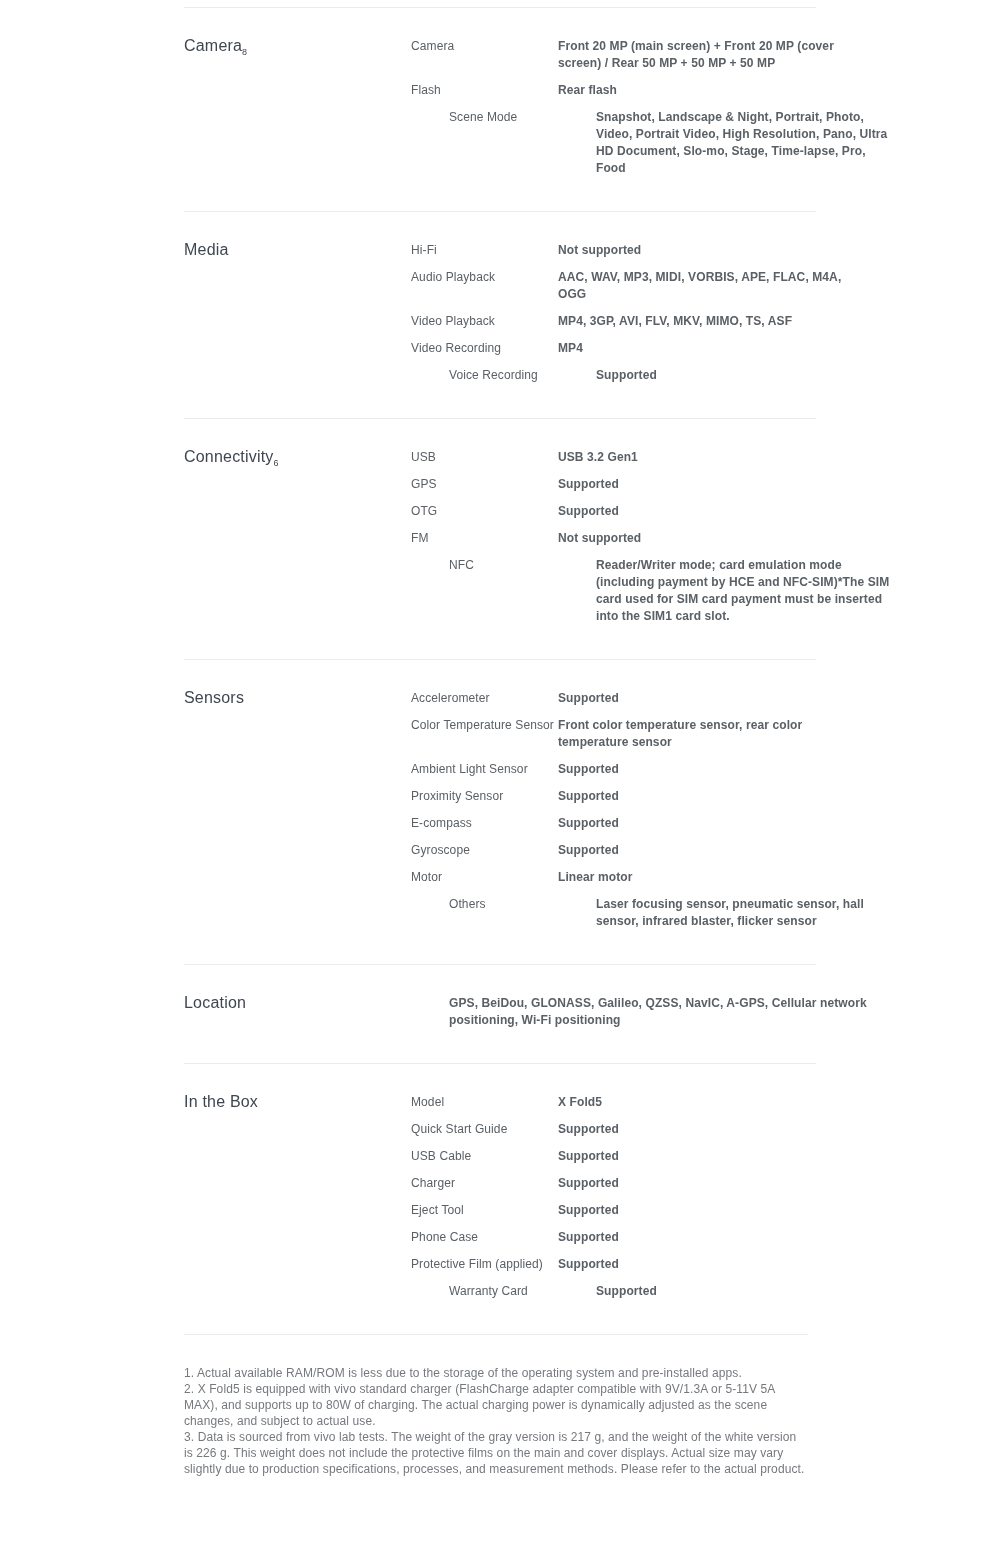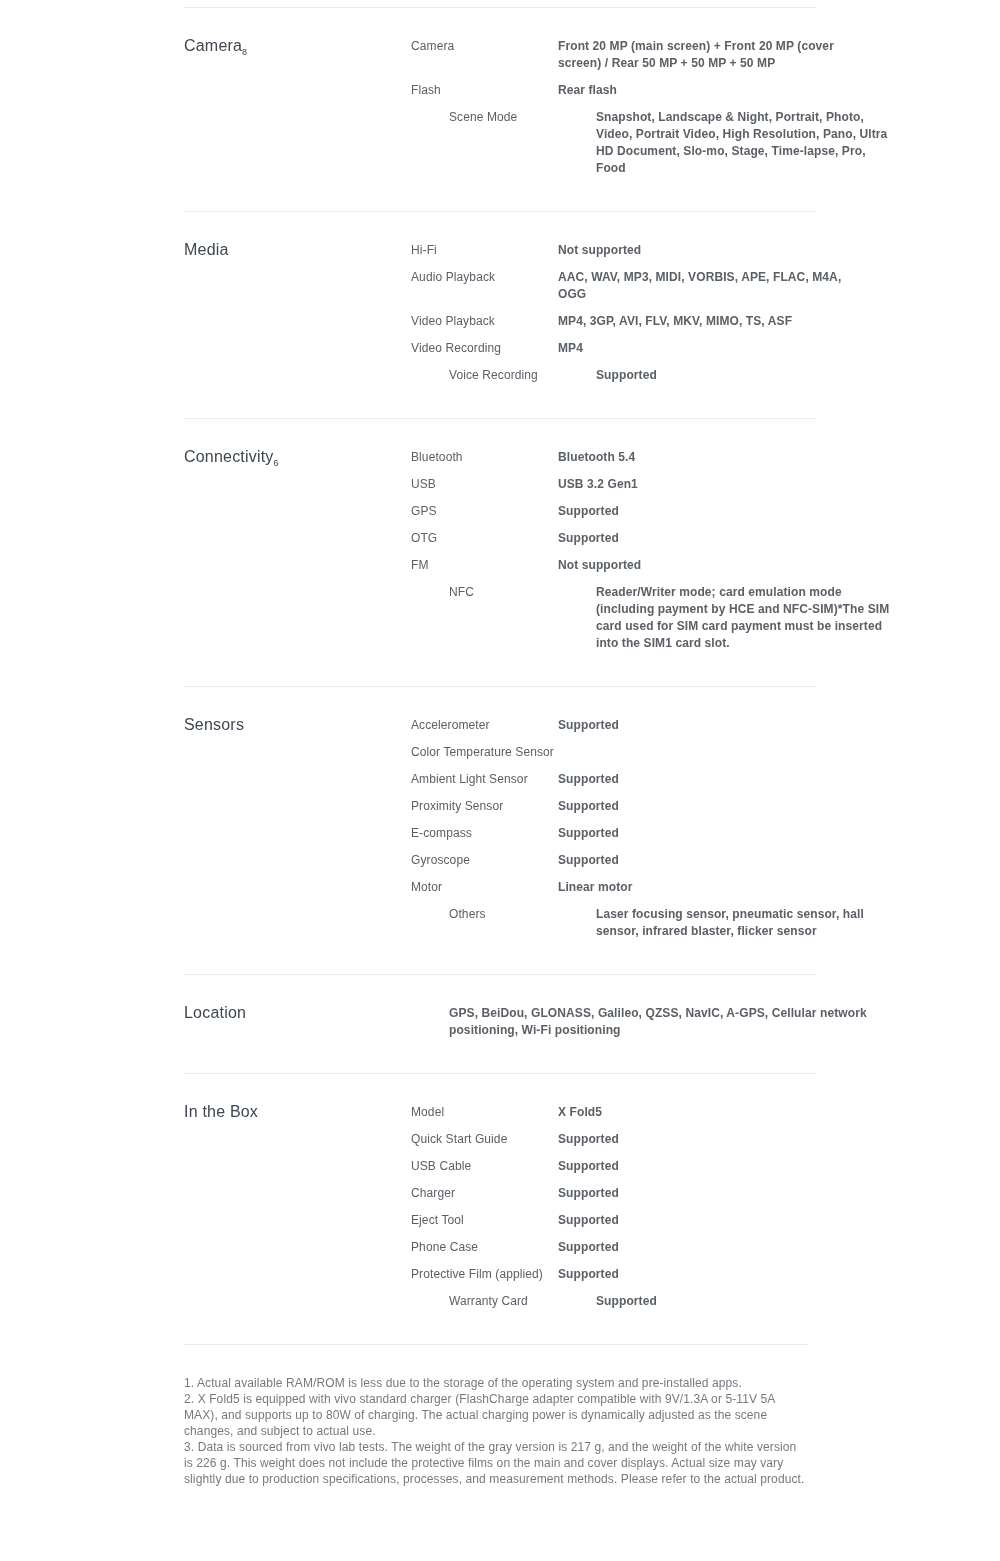--- a/index.html
+++ b/index.html
@@ -134,24 +134,20 @@
           <div class="spec-row">
             <div class="spec-label">Voice Recording</div>
             <div class="spec-value">Supported</div>
           </div>
         </div>
       </section>
       <section class="spec-section">
         <h2 class="sec-title">Connectivity<sub class="title-sub">6</sub></h2>
         <div class="sec-rows">
           <div class="spec-row">
-            <div class="spec-label">Bluetooth</div>
-            <div class="spec-value">Bluetooth 5.4</div>
-          </div>
-          <div class="spec-row">
             <div class="spec-label">USB</div>
             <div class="spec-value">USB 3.2 Gen1</div>
           </div>
           <div class="spec-row">
             <div class="spec-label">GPS</div>
             <div class="spec-value">Supported</div>
           </div>
           <div class="spec-row">
             <div class="spec-label">OTG</div>
             <div class="spec-value">Supported</div>
@@ -168,20 +164,21 @@
       </section>
       <section class="spec-section">
         <h2 class="sec-title">Sensors</h2>
         <div class="sec-rows">
           <div class="spec-row">
             <div class="spec-label">Accelerometer</div>
             <div class="spec-value">Supported</div>
           </div>
           <div class="spec-row">
             <div class="spec-label">Color Temperature Sensor</div>
+            <div class="spec-value">Front color temperature sensor, rear color temperature sensor</div>
           </div>
           <div class="spec-row">
             <div class="spec-label">Ambient Light Sensor</div>
             <div class="spec-value">Supported</div>
           </div>
           <div class="spec-row">
             <div class="spec-label">Proximity Sensor</div>
             <div class="spec-value">Supported</div>
           </div>
           <div class="spec-row">

